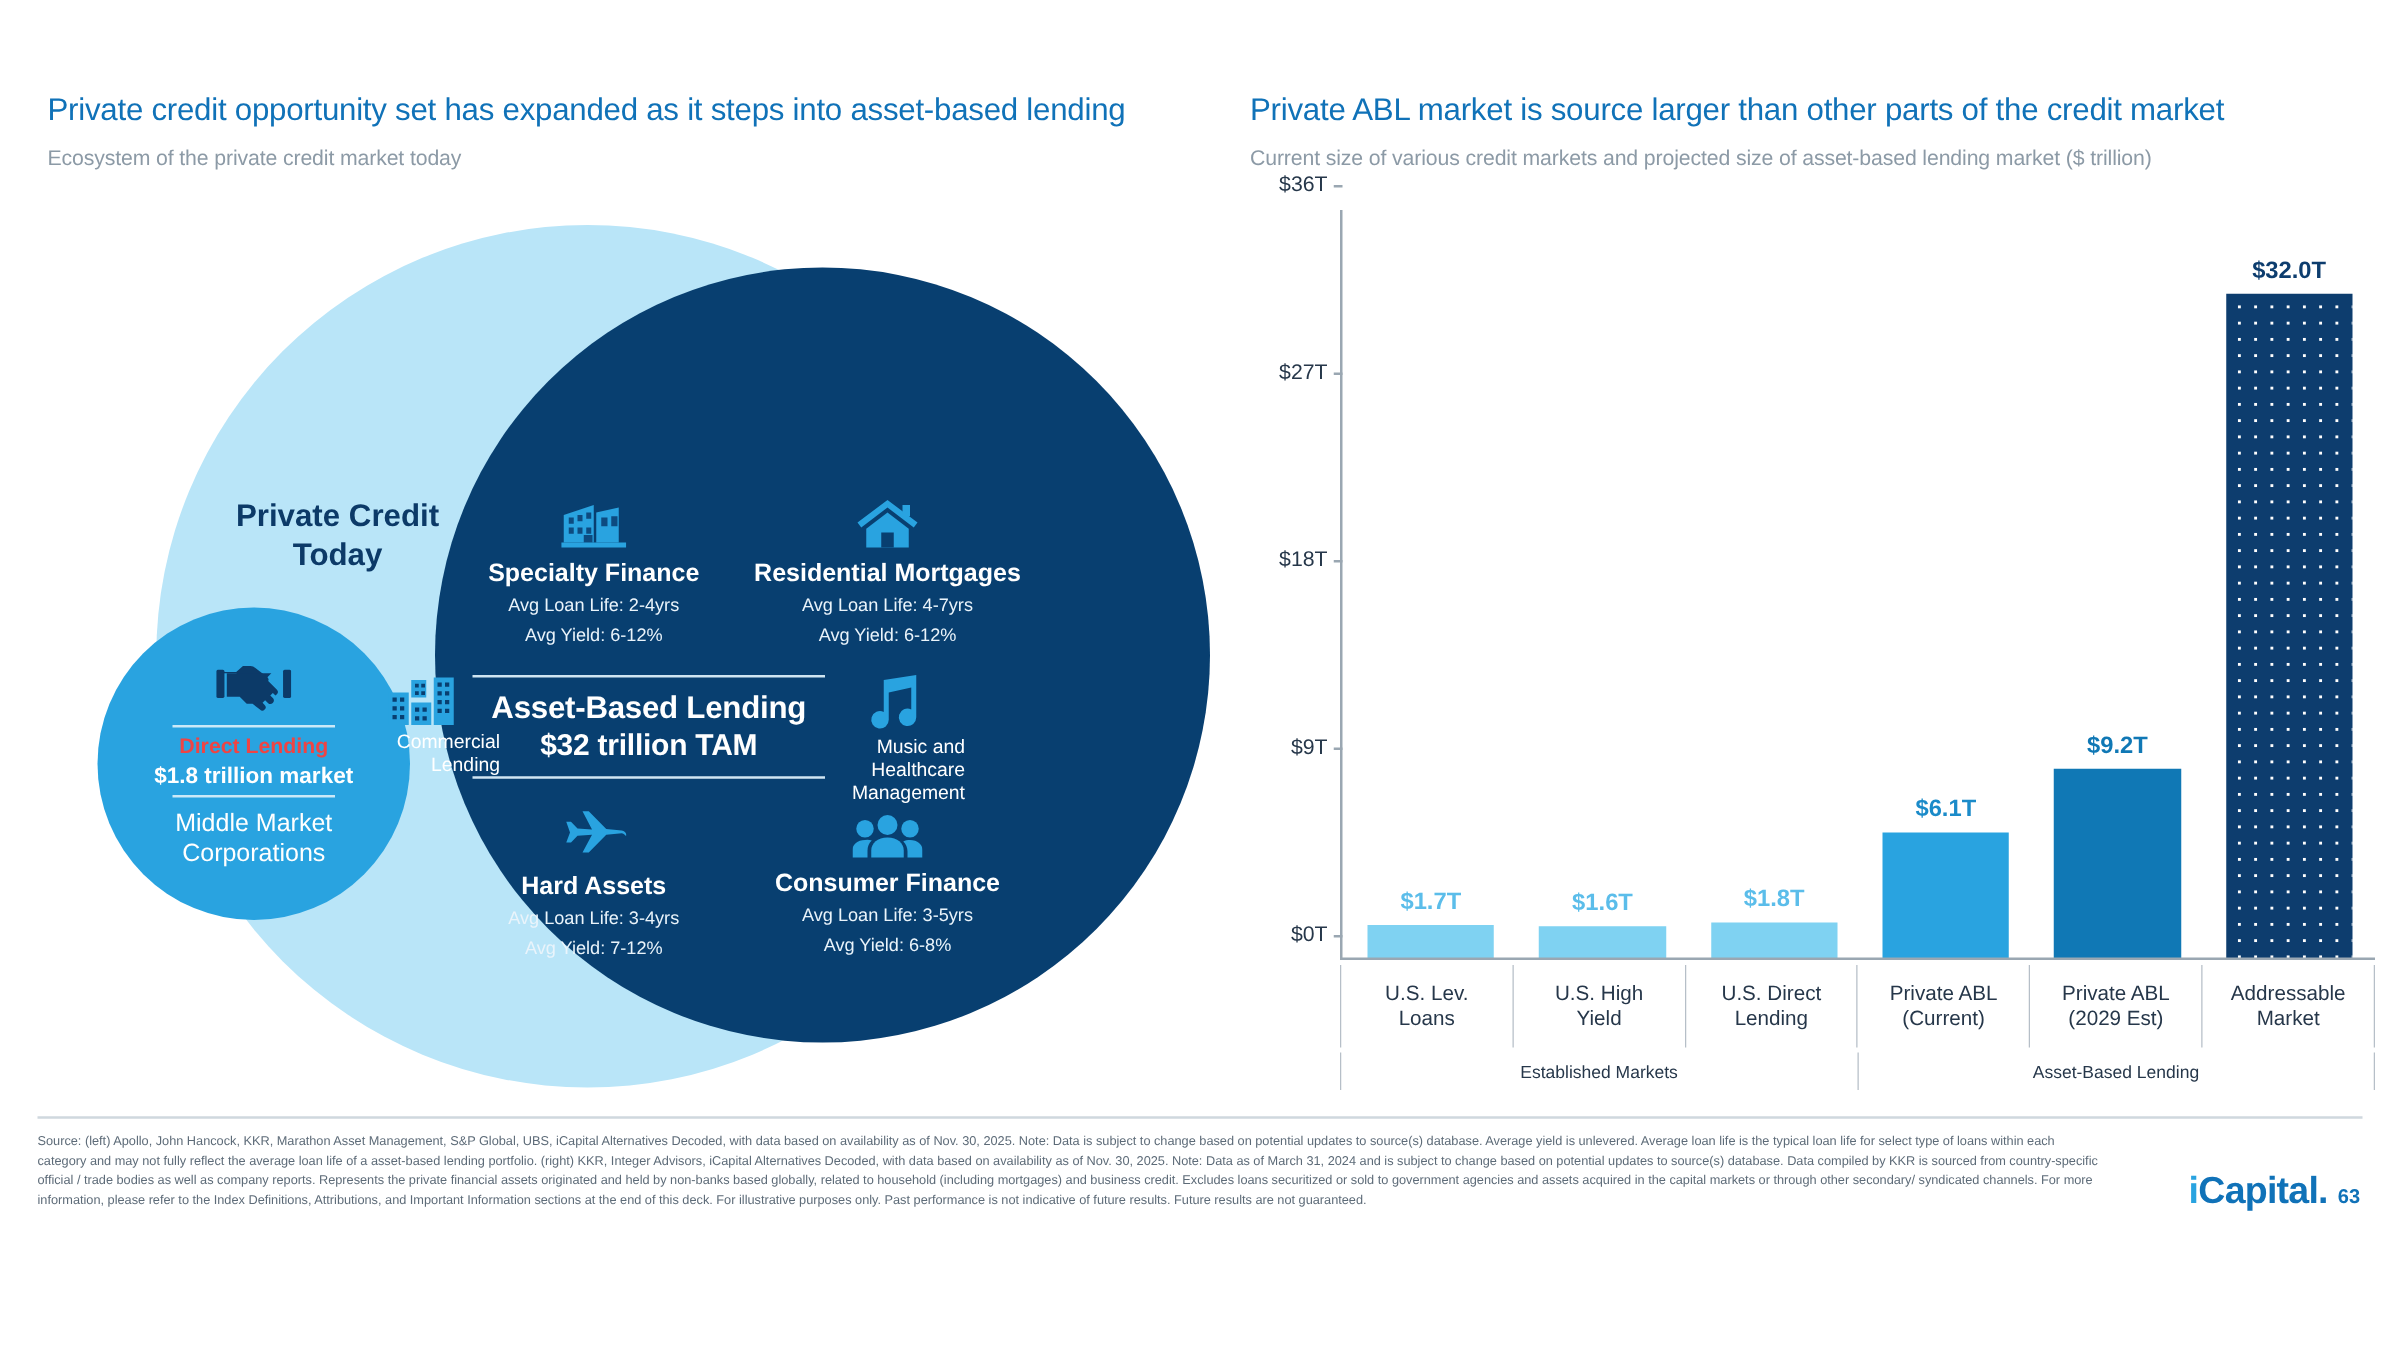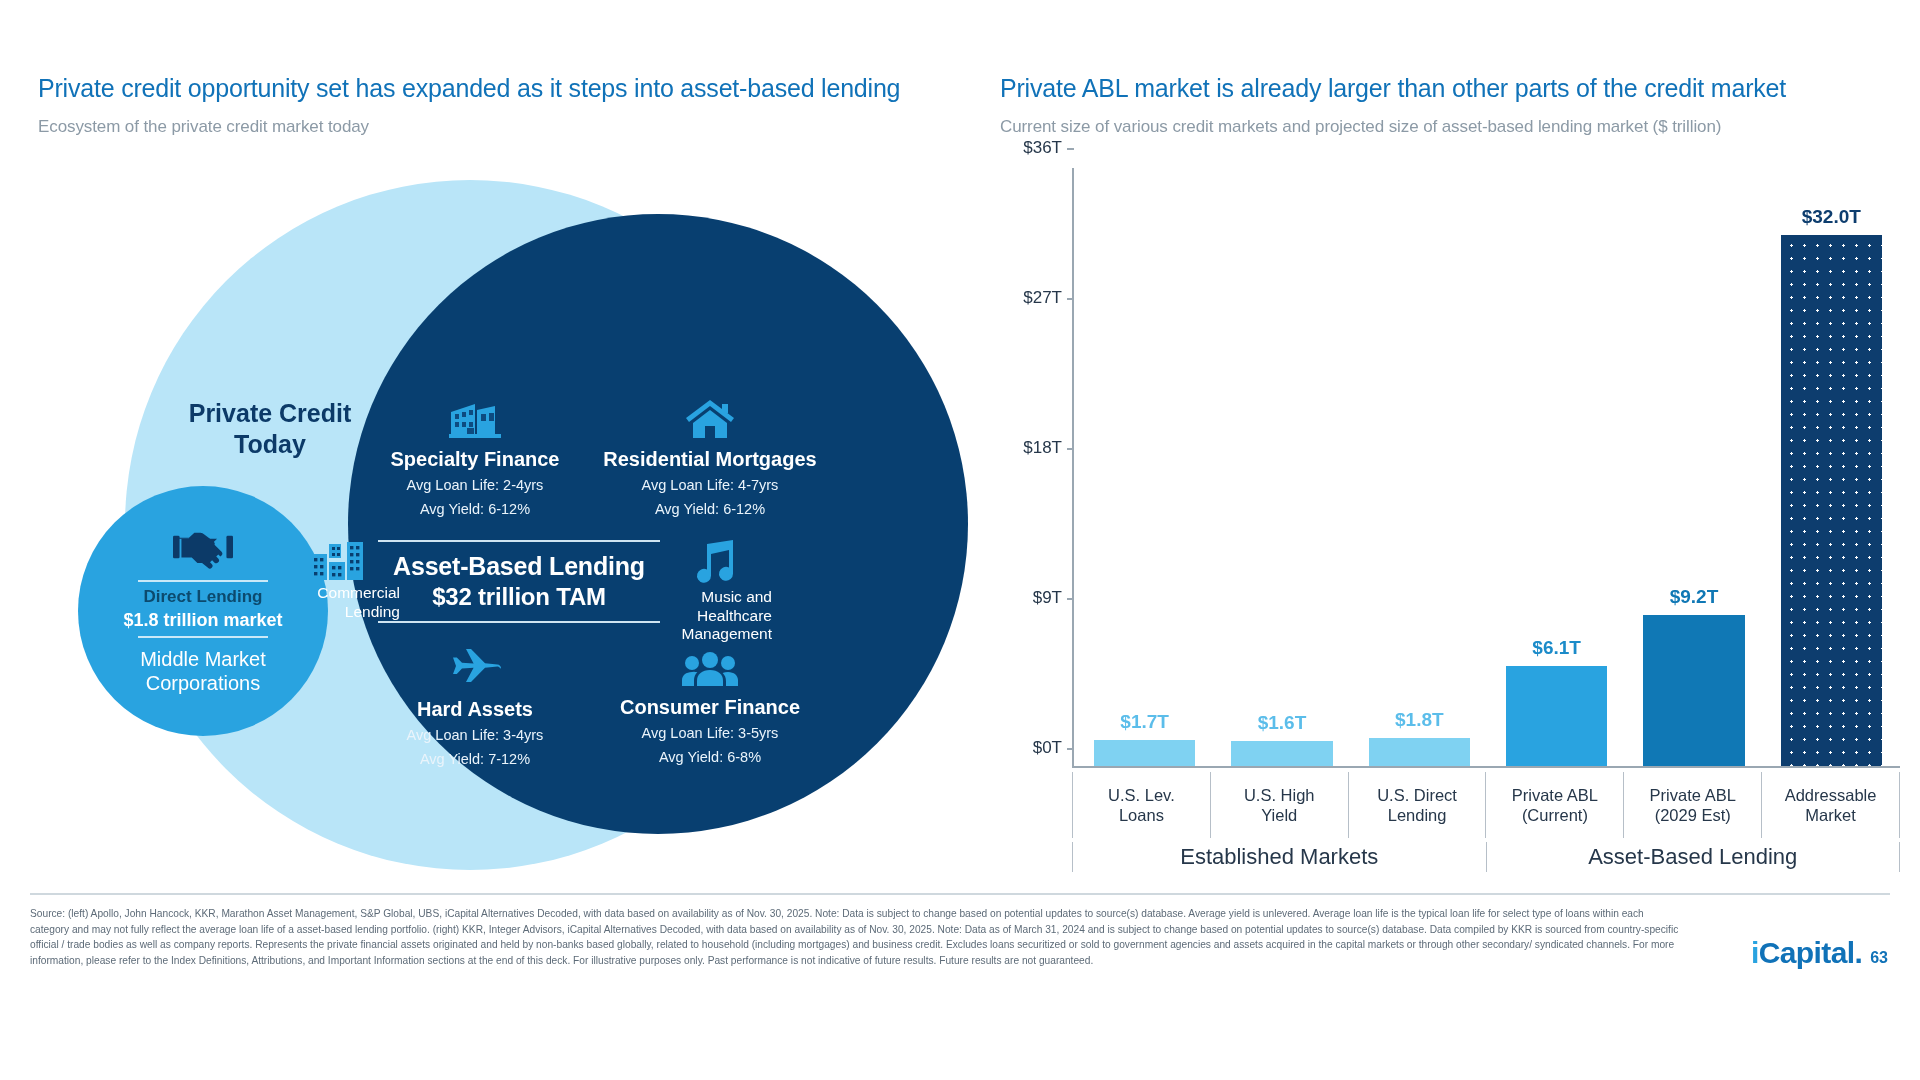--- a/index.html
+++ b/index.html
@@ -40,21 +40,21 @@
   .pc-title{
     position:absolute;left:120px;top:230px;width:240px;text-align:center;
     font-size:25px;font-weight:700;color:#0c3a68;line-height:1.22;
   }
 
   
   .dl-wrap{position:absolute;left:48px;top:318px;width:250px;height:250px;
            display:flex;flex-direction:column;align-items:center;justify-content:center;}
   .dl-icon{width:60px;height:42px;margin-bottom:6px;}
   .dl-rule{width:130px;height:2px;background:#cbe9f8;margin:5px 0;}
-  .dl-name{font-size:17px;font-weight:700;color:#0c4a6e;}
+  .dl-name{font-size:17px;font-weight:700;color:#ef4444;}
   .dl-val{font-size:18px;font-weight:600;color:#ffffff;margin-top:3px;}
   .dl-sub{font-size:20px;color:#ffffff;text-align:center;line-height:1.2;margin-top:4px;}
 
   
   .seg{position:absolute;text-align:center;color:#ffffff;}
   .seg .ico{display:flex;justify-content:center;margin-bottom:6px;}
   .seg .nm{font-size:20px;font-weight:700;line-height:1.15;}
   .seg .ln{font-size:14.5px;font-weight:400;line-height:1.38;margin-top:4px;color:#eaf4fb;}
 
   #seg-specialty{left:330px;top:228px;width:230px;}
@@ -91,21 +91,21 @@
   }
   .axis-line{position:absolute;left:72px;right:0;bottom:112px;height:2px;background:#9aa7b2;}
 
   .catrow{position:absolute;left:72px;right:0;bottom:42px;height:66px;display:flex;}
   .cat{flex:1;display:flex;align-items:center;justify-content:center;text-align:center;
        font-size:16.5px;color:#26374a;line-height:1.22;border-right:1.5px solid #b6bfc8;}
   .cat:first-child{border-left:1.5px solid #b6bfc8;}
 
   .grprow{position:absolute;left:72px;right:0;bottom:8px;height:30px;display:flex;}
   .grp{display:flex;align-items:center;justify-content:center;text-align:center;
-       font-size:22px;color:#26374a;border-right:1.5px solid #b6bfc8;}
+       font-size:14px;color:#26374a;border-right:1.5px solid #b6bfc8;}
   .grp:first-child{border-left:1.5px solid #b6bfc8;}
 
   
   #divider{position:absolute;left:30px;top:893px;width:1860px;height:2px;background:#cfd8de;}
   #footnote{position:absolute;left:30px;top:906px;width:1650px;
             font-size:10.2px;line-height:1.52;color:#5d6b78;}
   #brand{position:absolute;right:32px;top:936px;display:flex;align-items:baseline;gap:8px;}
   #brand .logo{font-size:30px;font-weight:700;color:#1072b8;letter-spacing:-0.6px;}
   #brand .logo .i{color:#29a3e0;}
   #brand .pg{font-size:16px;font-weight:700;color:#1072b8;}
@@ -253,21 +253,21 @@
 
     <div id="abl-center">
       <div class="rule"></div>
       <div class="t1">Asset-Based Lending</div>
       <div class="t2">$32 trillion TAM</div>
       <div class="rule"></div>
     </div>
   </div>
 
   <div id="right-panel">
-    <div class="panel-title">Private ABL market is already larger than other parts of the credit market</div>
+    <div class="panel-title">Private ABL market is source larger than other parts of the credit market</div>
     <div class="panel-sub">Current size of various credit markets and projected size of asset-based lending market ($ trillion)</div>
   </div>
 
   <div id="chart">
     <div class="plot">
       <div id="yticks">
           <div class="ytick" style="bottom: 0%;">$0T</div>
           <div class="ytick" style="bottom: 25%;">$9T</div>
           <div class="ytick" style="bottom: 50%;">$18T</div>
           <div class="ytick" style="bottom: 75%;">$27T</div>

